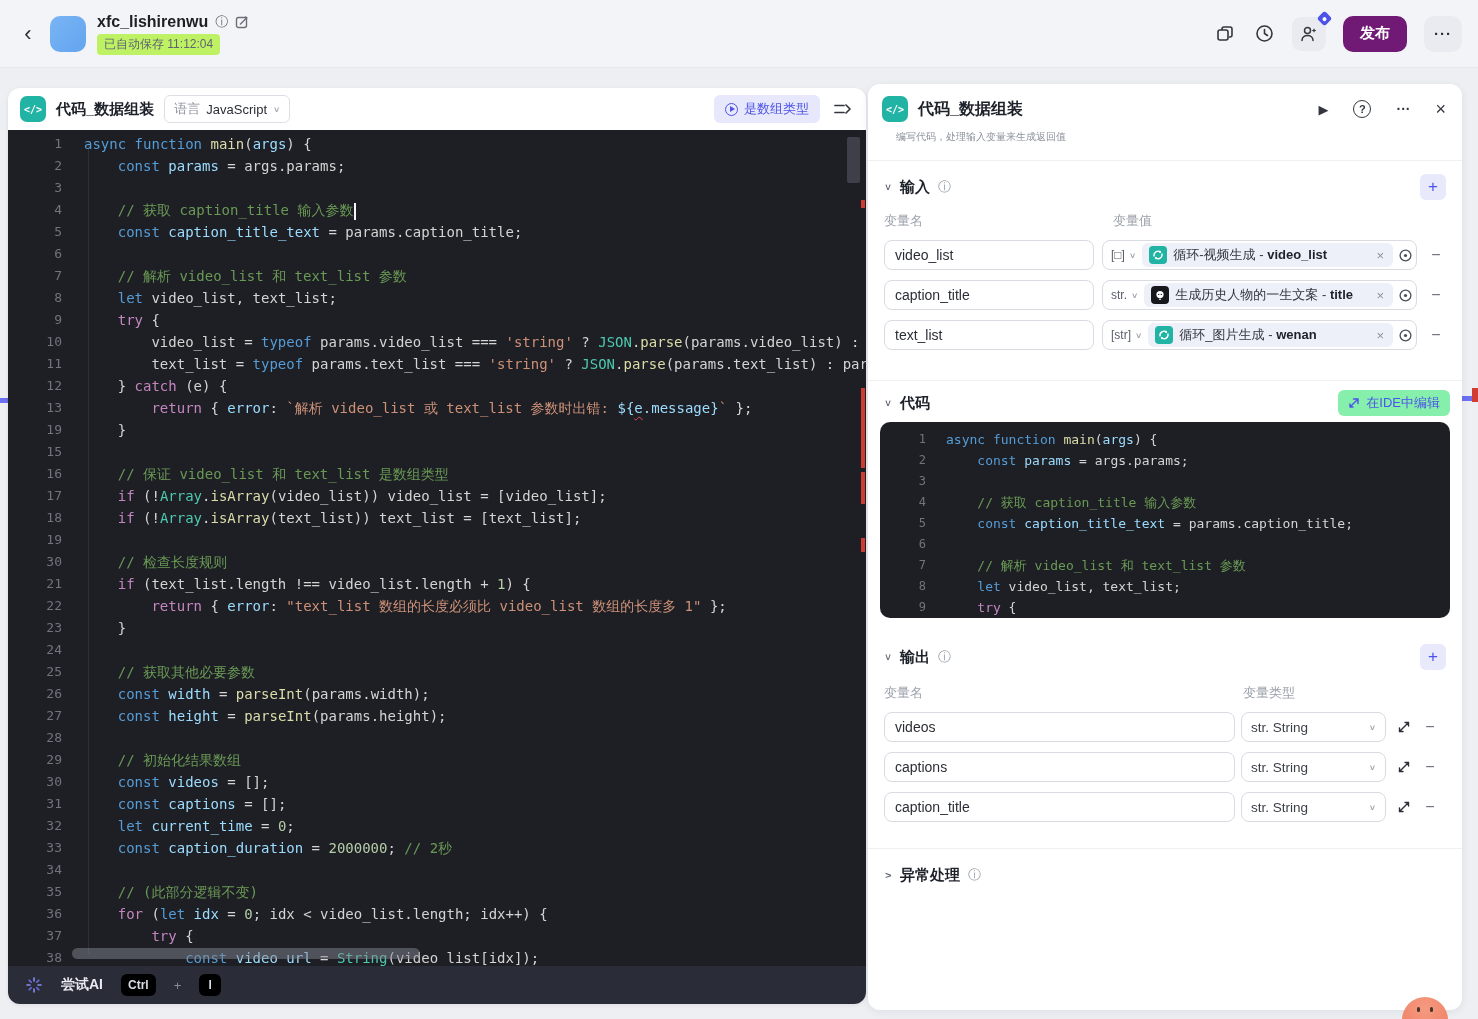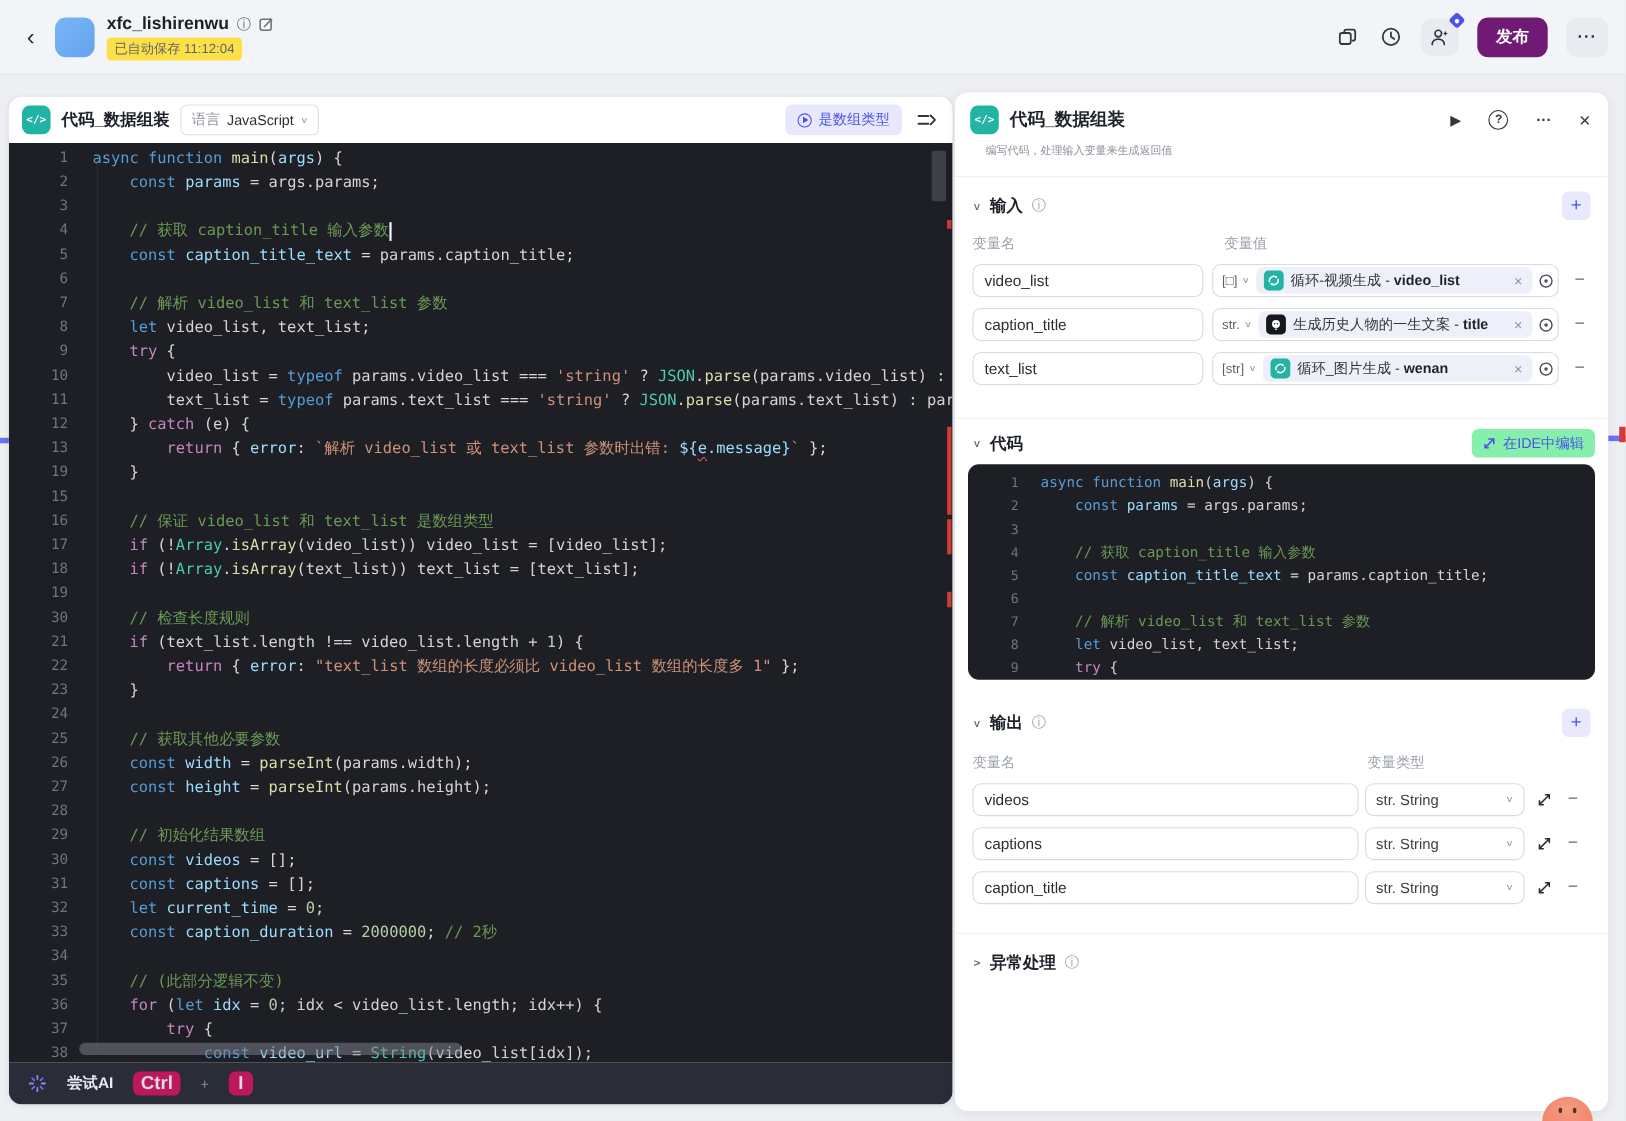--- a/index.html
+++ b/index.html
@@ -9,21 +9,21 @@
   
   .topbar{position:absolute;left:0;top:0;width:100%;height:68px;background:#f3f4f8;
     border-bottom:1px solid #e6e8ee;display:flex;align-items:center;padding:0 16px;z-index:4}
   .icon-btn{background:none;border:none;display:flex;align-items:center;justify-content:center;cursor:pointer}
   .back-btn{width:24px;height:24px;font-size:22px;color:#2b2e35;line-height:1}
   .app-icon{width:36px;height:36px;border-radius:10px;background:linear-gradient(135deg,#79b5f5,#63a4ef);margin-left:10px}
   .title-block{margin-left:11px;display:flex;flex-direction:column;gap:3px}
   .title-row{display:flex;align-items:center;gap:7px}
   .doc-title{font-size:16px;font-weight:bold;color:#1c1f24}
   .mini-ic{color:#6b7078;font-size:13px;line-height:1}
-  .autosave{align-self:flex-start;background:#fde047;border-radius:4px;padding:2px 7px;font-size:12px;color:#5f6570}
+  .autosave{align-self:flex-start;background:#bef264;border-radius:4px;padding:2px 7px;font-size:12px;color:#5f6570}
   .tb-right{margin-left:auto;display:flex;align-items:center;gap:17px}
   .ghost-ic{width:22px;height:22px;color:#33363d}
   .member-btn{position:relative;width:34px;height:34px;border-radius:9px;background:#e9ebf1}
   .member-badge{position:absolute;top:-4px;right:-4px;width:11px;height:11px;background:#4d53e8;border-radius:3px;transform:rotate(45deg)}
   .member-badge::after{content:"";position:absolute;left:3.5px;top:3.5px;width:4px;height:4px;border-radius:50%;background:#fff}
   .publish-btn{height:36px;min-width:64px;border:none;border-radius:10px;background:#701a75;color:#fff;
     font-size:15px;font-weight:bold;padding:0 14px;cursor:pointer}
   .more-btn{width:38px;height:36px;border-radius:10px;background:#e9ebf1;color:#2b2e35;font-size:15px;font-weight:bold;letter-spacing:1px}
 
   
@@ -55,22 +55,22 @@
   .tok-interp{color:#9cdcfe}
   .tok-err{color:#9cdcfe;text-decoration:underline wavy #e05252 1px;text-underline-offset:3px}
   .caret{display:inline-block;width:2px;height:17px;background:#f5f6f8;vertical-align:middle;margin-left:1px}
   .indent-guide{position:absolute;left:80px;top:12px;bottom:12px;width:1px;background:#2d3036}
   .vscroll{position:absolute;right:6px;top:7px;width:13px;height:46px;background:#3d4048;border-radius:2px}
   .hscroll{position:absolute;left:64px;top:818px;width:348px;height:11px;background:rgba(130,133,144,.5);border-radius:6px}
   .ovr{position:absolute;right:1px;width:4px;background:#d13c33}
 
   .ai-bar{height:38px;background:#2a2c37;display:flex;align-items:center;gap:18px;padding:0 17px;flex:none}
   .ai-label{color:#e8e9f2;font-size:14px;font-weight:bold}
-  .keycap{height:22px;min-width:22px;padding:0 7px;background:#be185d;border-radius:6px;color:#d9dbe6;
-    font-size:17px;font-weight:bold;display:flex;align-items:center;justify-content:center}
+  .keycap{height:22px;min-width:22px;padding:0 7px;background:#000000;border-radius:6px;color:#d9dbe6;
+    font-size:12px;font-weight:bold;display:flex;align-items:center;justify-content:center}
   .plus-sep{color:#8a8d9c;font-size:13px}
 
   
   .panel{position:absolute;left:868px;top:84px;width:594px;height:926px;background:#fff;border-radius:12px;
     box-shadow:0 2px 10px rgba(20,24,40,.07);z-index:3}
   .abs{position:absolute}
   .p-header{left:14px;top:12px;right:16px;display:flex;align-items:center;gap:10px}
   .p-title{font-size:16px;font-weight:bold;color:#1d2129}
   .ph-icons{margin-left:auto;display:flex;align-items:center;gap:25px}
   .ph-ic{font-size:14px;color:#33363d;cursor:pointer;line-height:1}

